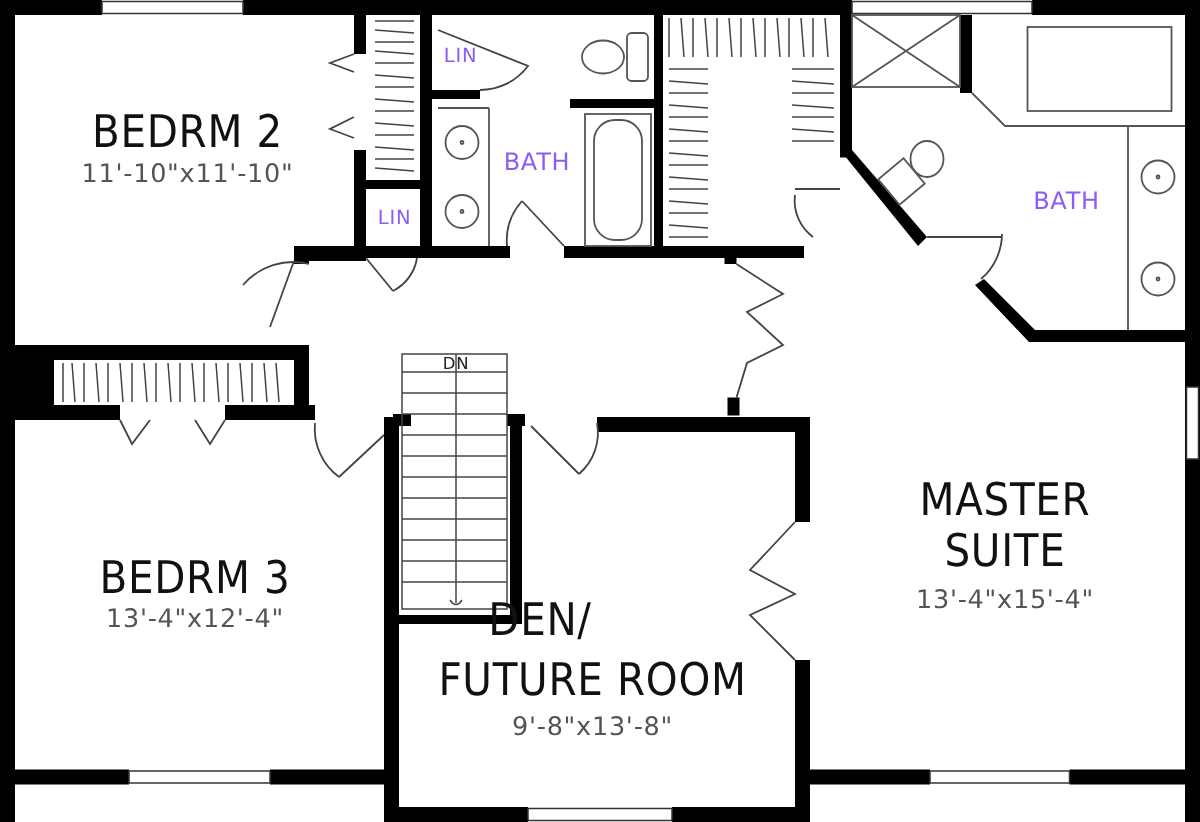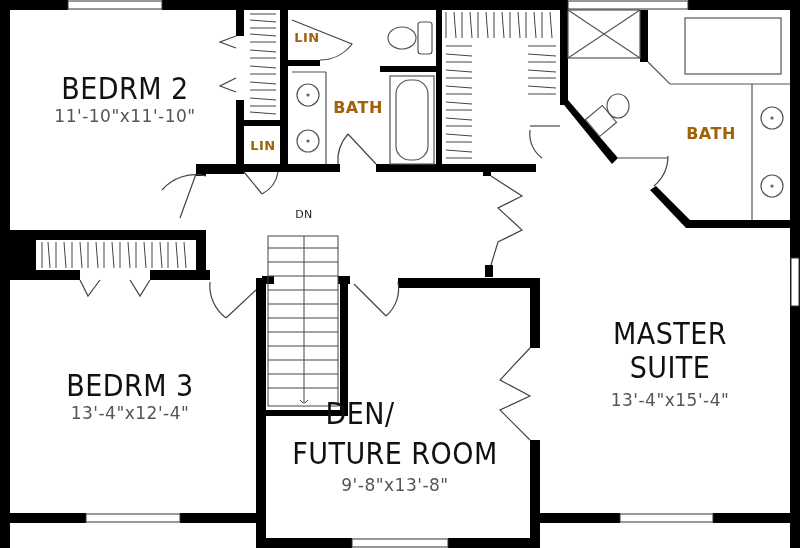--- a/index.html
+++ b/index.html
@@ -1,21 +1,21 @@
 <!DOCTYPE html>
 <html><head>
 <meta charset="utf-8">
 <style>
   html, body { margin:0; padding:0; background:#fff; }
   body { width:800px; height:548px; overflow:hidden; position:relative; font-family:"DejaVu Sans", sans-serif; }
   svg { position:absolute; left:0; top:0; }
   .lbl { position:absolute; color:#111; font-family:"DejaVu Sans", sans-serif; text-align:center; white-space:nowrap; letter-spacing:0.5px; }
   .room { font-size:30px; font-weight:normal; line-height:31px; transform:scaleX(0.9); transform-origin:center; }
   .dim { font-size:17px; color:#555; line-height:20px; }
-  .small { font-size:16px; color:#a16207;font-weight:bold; }
+  .small { font-size:16px; color:#8b5cf6; }
   .tiny { font-size:11px; color:#222; }
 </style>
 </head>
 <body>
 
 <svg width="800" height="548" viewBox="0 0 800 548">
 
   <g fill="#000">
     <rect x="0" y="0" width="68" height="10"></rect>
     <rect x="162" y="0" width="406" height="10"></rect>
@@ -261,13 +261,13 @@
 <div class="lbl dim" style="left:280px; top:475px; width:230px;">9'-8"x13'-8"</div>
 
 <div class="lbl room" style="left:580px; top:318px; width:180px;">MASTER</div>
 <div class="lbl room" style="left:580px; top:352px; width:180px;">SUITE</div>
 <div class="lbl dim" style="left:580px; top:390px; width:180px;">13'-4"x15'-4"</div>
 
 <div class="lbl small" style="left:326px; top:98px; width:64px;">BATH</div>
 <div class="lbl small" style="left:676px; top:124px; width:70px;">BATH</div>
 <div class="lbl small" style="left:290px; top:30px; width:34px; font-size:13px;">LIN</div>
 <div class="lbl small" style="left:244px; top:138px; width:38px; font-size:13px;">LIN</div>
-<div class="lbl tiny" style="left:290px; top:208px; width:28px;">DN</div>
+<div class="lbl tiny" style="left:290px; top:236px; width:28px;">DN</div>
 
 </body></html>

